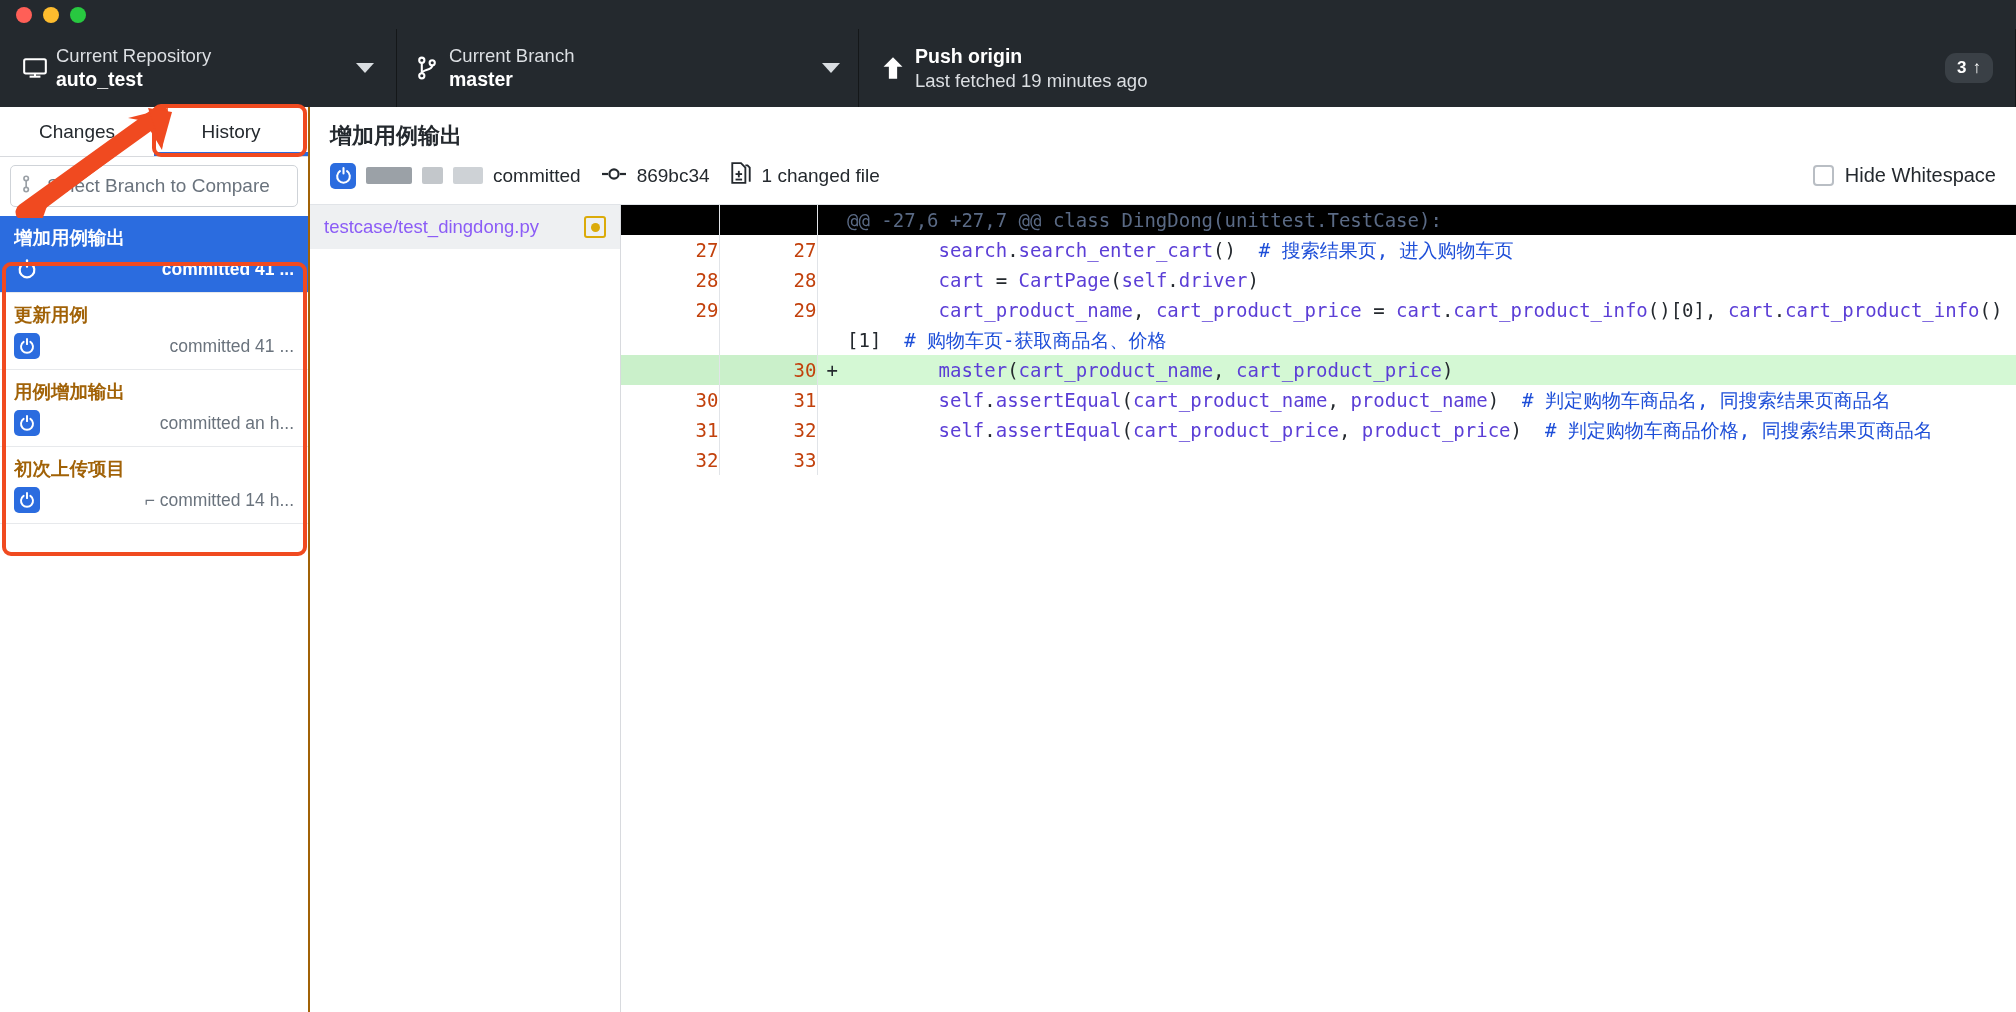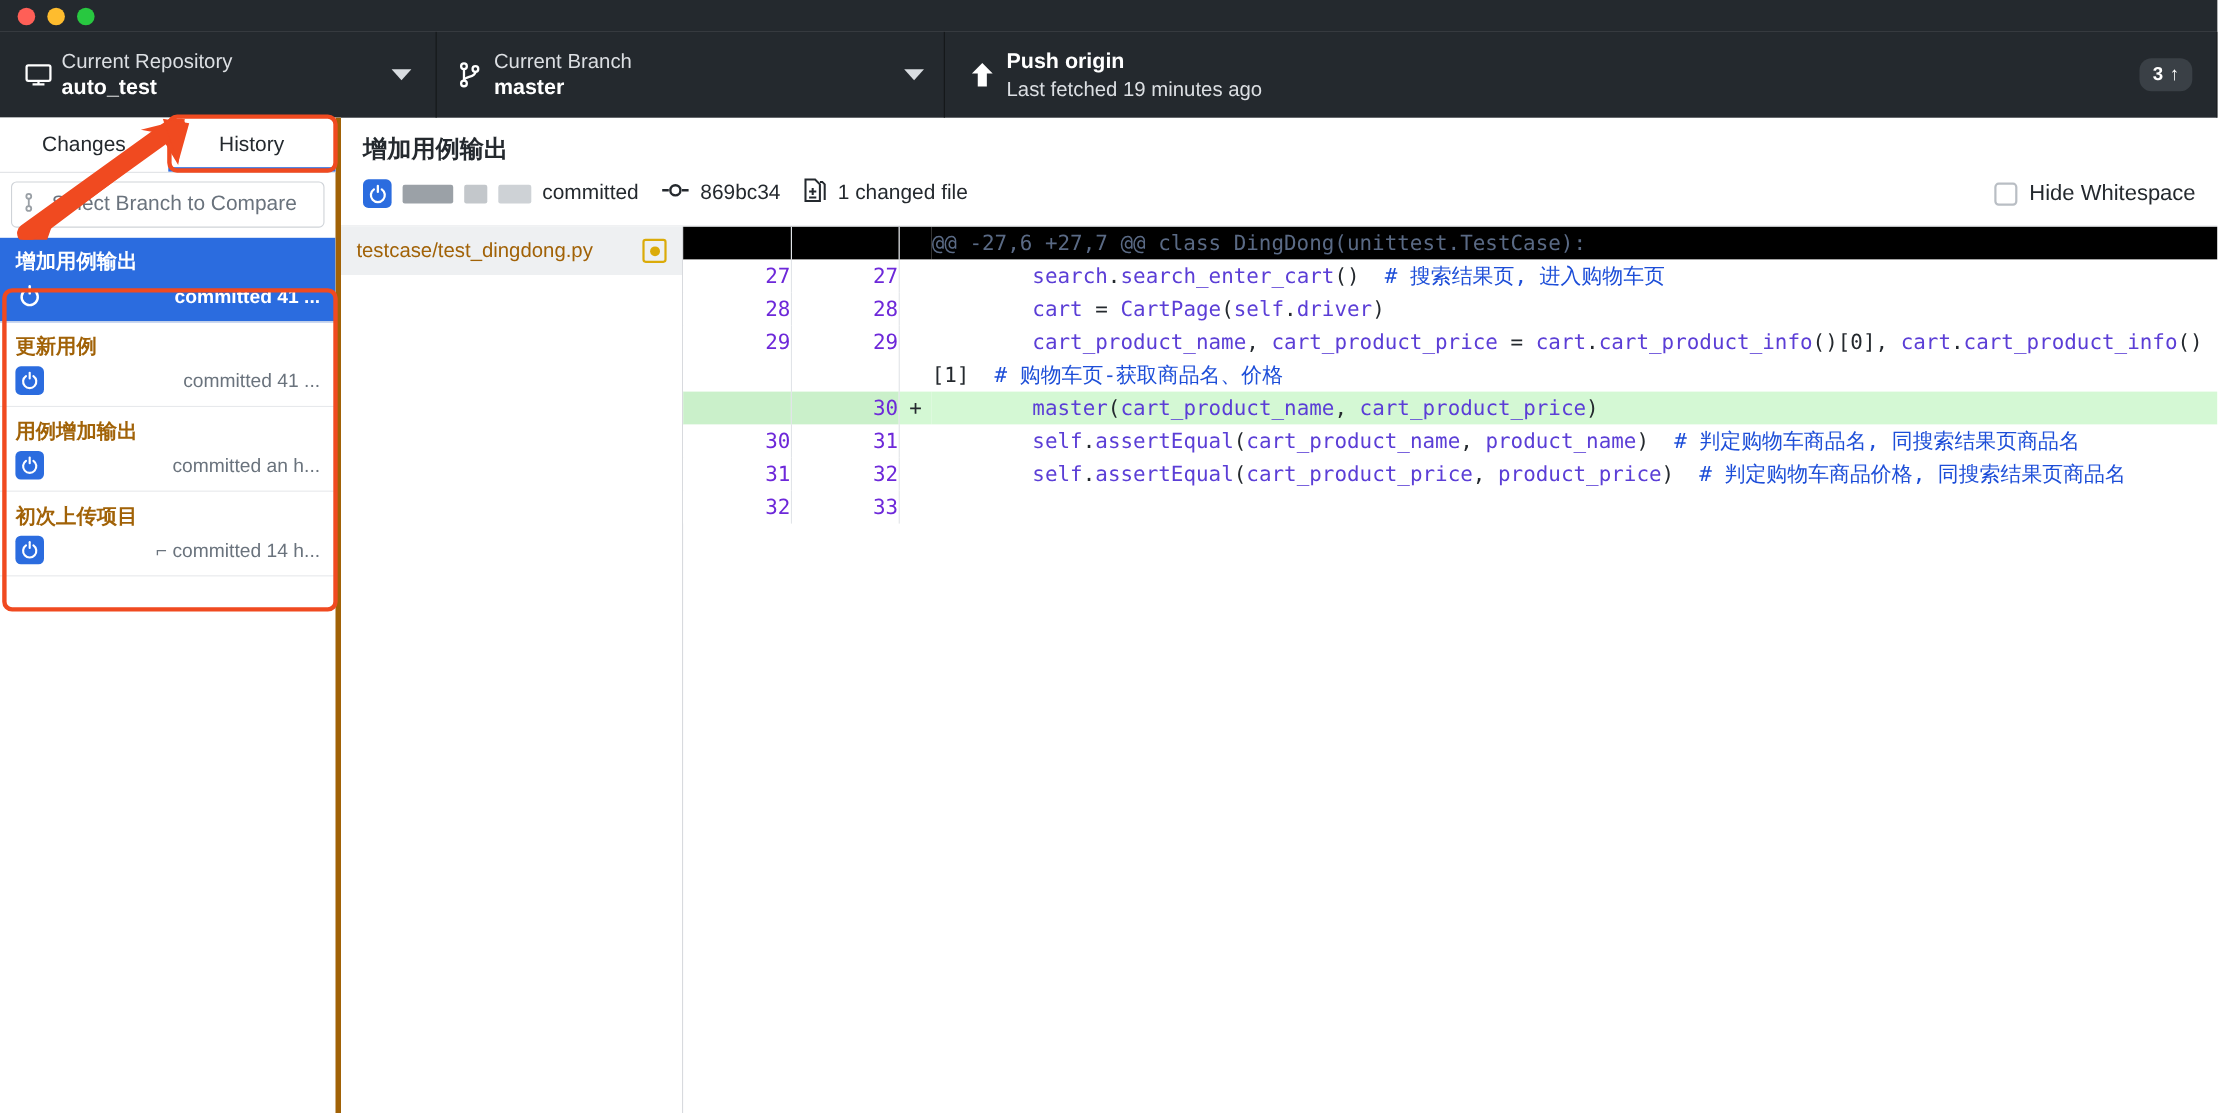--- a/index.html
+++ b/index.html
@@ -47,21 +47,21 @@
     background: #3a4046; color: #fff; border-radius: 11px;
     padding: 5px 12px; font-size: 17px; font-weight: bold;
     display: flex; align-items: center; gap: 6px; margin-left: 14px;
   }
 
   
   .body { display: flex; height: calc(1012px - 29px - 78px); width: 100%; }
 
   
   .sidebar {
-    width: 310px; flex: none; border-right: 5px solid #a16207;
+    width: 310px; flex: none; border-right: 2px solid #a16207;
     display: flex; flex-direction: column; background: #fff;
     position: relative;
   }
   .tabbar { height: 50px; display: flex; border-bottom: 1px solid #d8dade; }
   .tab {
     flex: 1; display: flex; align-items: center; justify-content: center;
     font-size: 19px; color: #24292e; position: relative; background: #fff;
   }
   .tab.active::after {
     content: ""; position: absolute; left: 0; right: 0; bottom: 0;
@@ -104,21 +104,21 @@
   
   .filepane {
     width: 311px; flex: none; border-right: 1px solid #d8dade;
     background: #fff;
   }
   .file-row {
     height: 44px; display: flex; align-items: center;
     padding: 0 14px; background: #eef0f2; gap: 10px;
   }
   .file-name {
-    font-size: 18.5px; color: #a16207; flex: 1;
+    font-size: 18.5px; color: #8b5cf6; flex: 1;
     white-space: nowrap; overflow: hidden; text-overflow: ellipsis;
   }
   .status-badge {
     width: 22px; height: 22px; flex: none; border-radius: 3px;
     border: 2px solid #dbab09; display: flex;
     align-items: center; justify-content: center;
   }
   .status-badge i {
     width: 9px; height: 9px; border-radius: 50%; background: #dbab09;
     display: block;
@@ -149,21 +149,21 @@
   }
 
   .diff-area { flex: 1; overflow: hidden; border-top: 1px solid #e1e4e8; }
   .diff-table {
     width: 100%; border-collapse: collapse;
     font-family: "DejaVu Sans Mono", monospace; font-size: 19px;
   }
   .diff-table td { vertical-align: top; padding: 0; line-height: 30px; }
   .ln {
     width: 98px; text-align: right; padding-right: 16px;
-    color: #6d28d9; user-select: none;
+    color: #c2410c; user-select: none;
     border-right: 1px solid #e1e4e8; white-space: nowrap;
   }
   .gutter { width: 30px; text-align: center; color: #24292e; }
   .code { padding-left: 6px; white-space: pre-wrap; word-break: break-all;
           color: #24292e; }
   tr.hunk td { background: #000000; color: #5a6a85; }
   tr.hunk .ln { color: transparent; }
   tr.add td { background: #d4f8d4; }
   tr.add .ln { background: #caf0ca; }
   tr.ctx td { background: #fff; }

